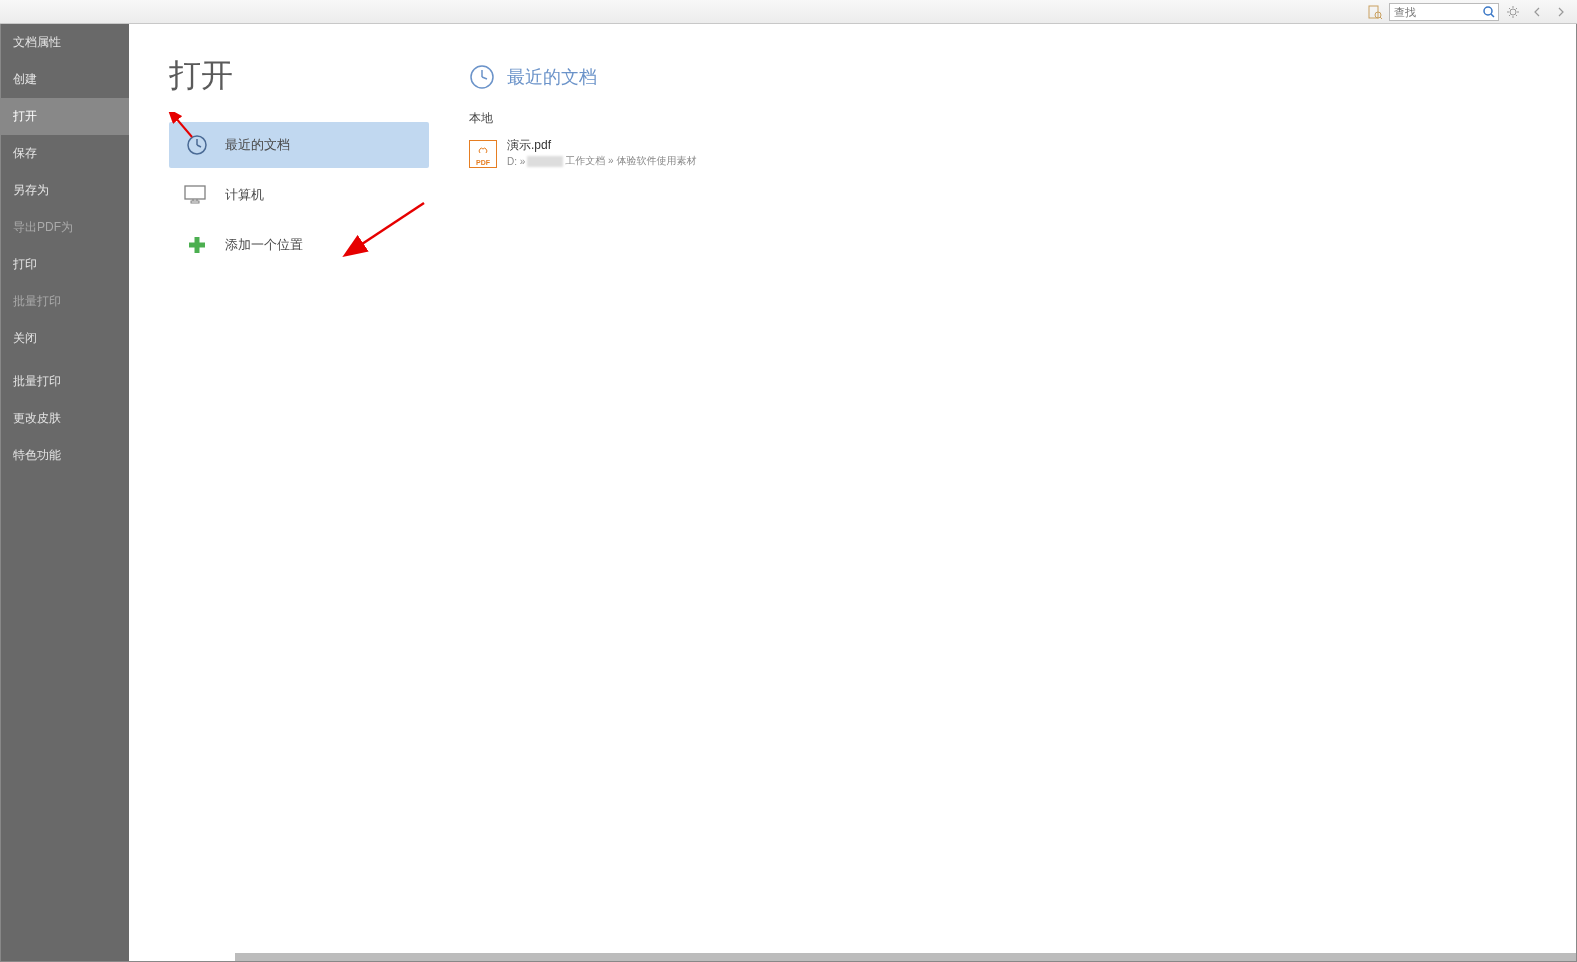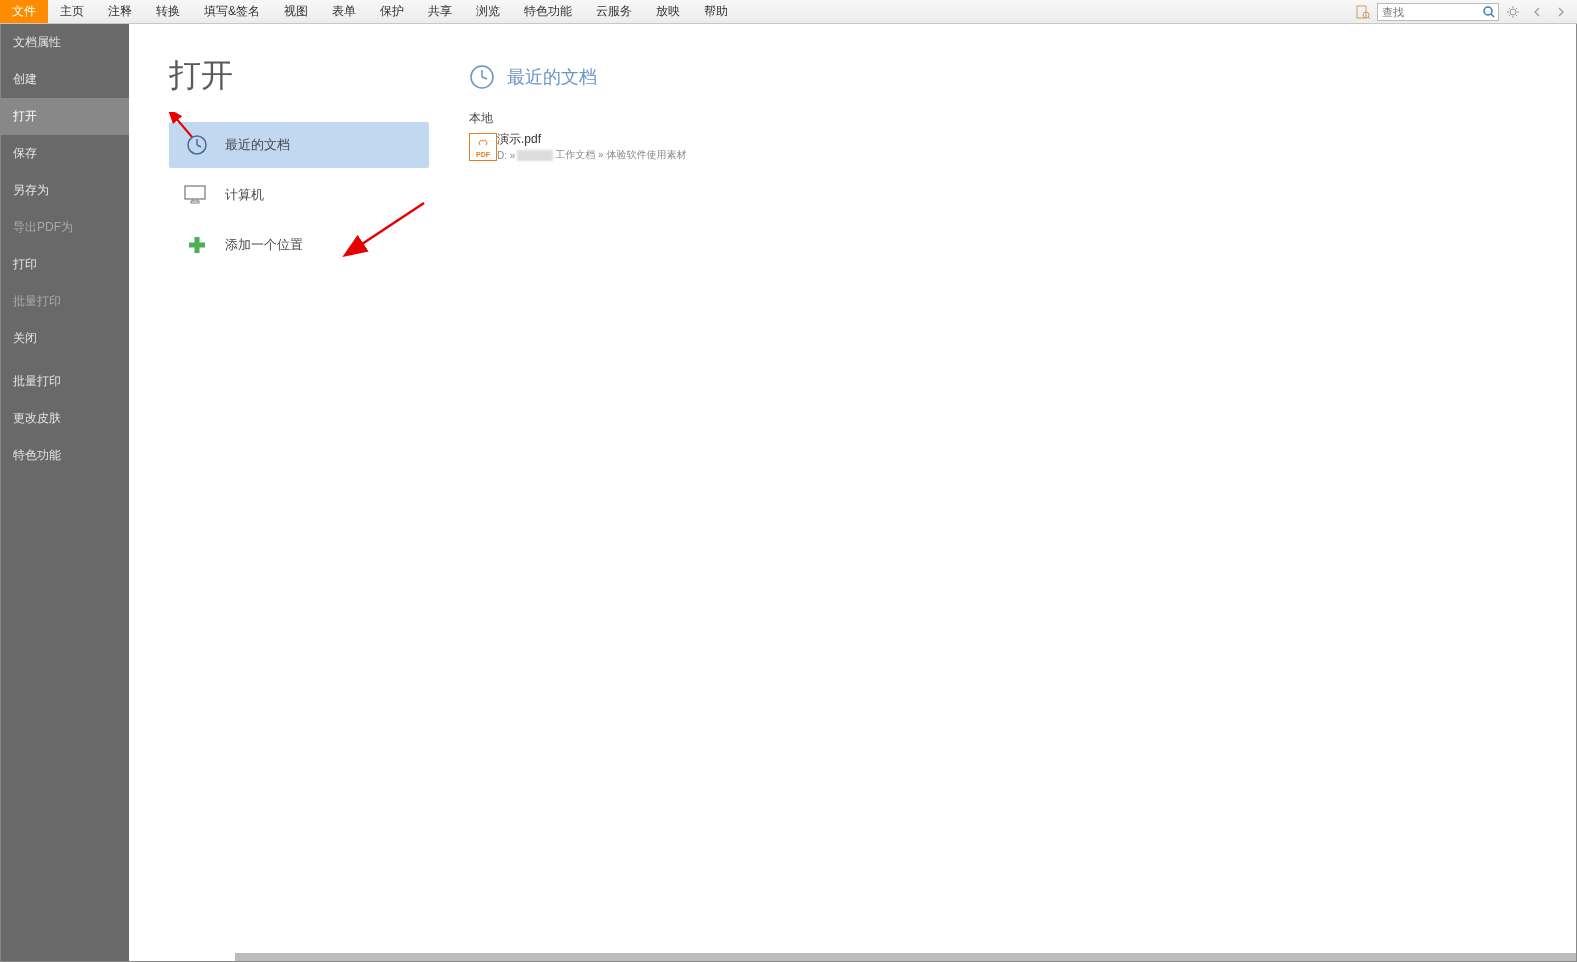--- a/index.html
+++ b/index.html
@@ -4,21 +4,21 @@
   <style>
     * { margin: 0; padding: 0; box-sizing: border-box; }
     body { font-family: "Microsoft YaHei", Arial, sans-serif; font-size: 12px; background: #fff; width: 1577px; height: 962px; overflow: hidden; }
     
     .menubar { height: 24px; background: linear-gradient(#f8f8f8,#ececec); border-bottom: 1px solid #c8c8c8; display: flex; align-items: stretch; }
     .menubar .tab { padding: 0 12px; display: flex; align-items: center; color: #333; cursor: pointer; font-size: 12px; }
     .menubar .tab.active { background: #ff8c00; color: #fff; }
     .menubar .spacer { flex: 1; }
     .menubar .right { display: flex; align-items: center; gap: 4px; padding-right: 6px; }
     .menubar .icon-btn { width: 20px; height: 20px; display: flex; align-items: center; justify-content: center; color: #888; cursor: pointer; }
-    .menubar .search-box { height: 18px; width: 122px; border: 1px solid #bbb; background: #fff; font-size: 11px; padding: 0 18px 0 4px; color: #888; position: relative; }
+    .menubar .search-box { height: 18px; width: 110px; border: 1px solid #bbb; background: #fff; font-size: 11px; padding: 0 18px 0 4px; color: #888; position: relative; }
     .menubar .search-wrap { position: relative; }
     .menubar .search-mag { position: absolute; right: 3px; top: 2px; width: 14px; height: 14px; color: #3a77c6; pointer-events: none; }
     
     .workspace { display: flex; height: calc(100% - 24px); border: 1px solid #888; border-top: none; }
     
     .sidebar { width: 128px; background: #696969; display: flex; flex-direction: column; }
     .sidebar .item { color: #e4e4e4; font-size: 12px; padding: 10px 12px; cursor: pointer; }
     .sidebar .item.active { background: #888888; color: #fff; }
     .sidebar .item.disabled { color: #aaa; cursor: default; padding-left: 12px; }
     .sidebar .gap { height: 6px; }
@@ -29,56 +29,40 @@
     .col1 h1 { font-size: 32px; font-weight: 300; color: #5a5a5a; margin-bottom: 24px; }
     .loc-list { }
     .loc-item { display: flex; align-items: center; gap: 14px; padding: 12px 14px; margin-bottom: 4px; cursor: pointer; border-radius: 2px; }
     .loc-item.active { background: #c1d8f0; }
     .loc-item .icon { width: 28px; height: 22px; display: flex; align-items: center; justify-content: center; }
     .loc-item .label { font-size: 13px; color: #4a4a4a; }
     
     .col2 { flex: 1; padding: 40px 20px 0 40px; position: relative; }
     .recent-header { display: flex; align-items: center; gap: 12px; margin-bottom: 20px; }
     .recent-header .title { font-size: 18px; color: #6b93c9; font-weight: 400; }
-    .section-label { font-size: 12px; color: #444; margin-bottom: 0; }
-    .file-row { display: flex; align-items: center; gap: 0; padding: 4px 0; cursor: pointer; }
+    .section-label { font-size: 12px; color: #444; margin-bottom: 6px; }
+    .file-row { display: flex; align-items: flex-end; gap: 10px; padding: 4px 0; cursor: pointer; }
     .file-icon { width: 28px; height: 28px; border: 1px solid #e67e22; display: flex; flex-direction: column; align-items: center; justify-content: center; position: relative; }
     .file-icon .pdf-label { font-size: 7px; color: #e67e22; font-weight: bold; margin-top: 4px; }
     .file-icon svg { margin-top: 2px; }
     .file-info { display: flex; flex-direction: column; }
     .file-name { font-size: 12px; color: #333; }
     .file-path { font-size: 10px; color: #888; display: flex; align-items: center; gap: 2px; }
     .file-path .obscured { display: inline-block; width: 36px; height: 11px; background: #ddd; filter: blur(1px); }
     
     .arrow-annot { position: absolute; left: 170px; top: 174px; pointer-events: none; }
     .arrow-annot2 { position: absolute; left: 38px; top: 88px; pointer-events: none; }
     
     .bottom-bar { position: absolute; bottom: 0; left: 106px; right: 0; height: 8px; background: #bcbcbc; }
     svg { display: block; }
   </style>
 </head>
 <body>
 
 <div class="menubar">
-  <div id="menu-tabs" style="display: flex;">
-      <div class="tab active">文件</div>
-      <div class="tab">主页</div>
-      <div class="tab">注释</div>
-      <div class="tab">转换</div>
-      <div class="tab">填写&amp;签名</div>
-      <div class="tab">视图</div>
-      <div class="tab">表单</div>
-      <div class="tab">保护</div>
-      <div class="tab">共享</div>
-      <div class="tab">浏览</div>
-      <div class="tab">特色功能</div>
-      <div class="tab">云服务</div>
-      <div class="tab">放映</div>
-      <div class="tab">帮助</div>
-    </div>
   <div class="spacer"></div>
   <div class="right">
     <span class="icon-btn">
       <svg width="16" height="16" viewBox="0 0 16 16">
           <rect x="2" y="2" width="9" height="12" fill="none" stroke="#c9a060" stroke-width="1"></rect>
           <circle cx="11" cy="11" r="3" fill="none" stroke="#c9a060"></circle>
           <line x1="13" y1="13" x2="15" y2="15" stroke="#c9a060"></line>
         </svg>
     </span>
     <span class="search-wrap">

